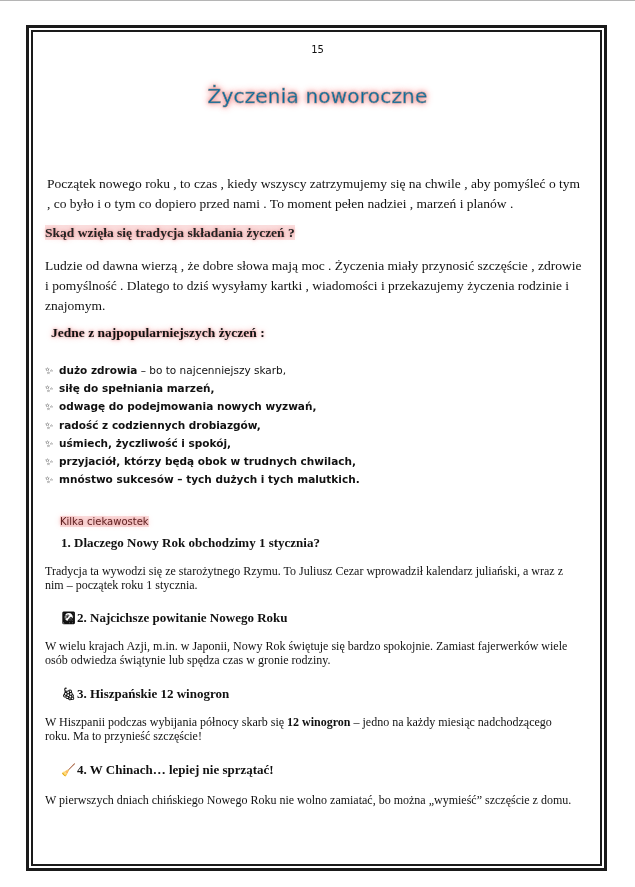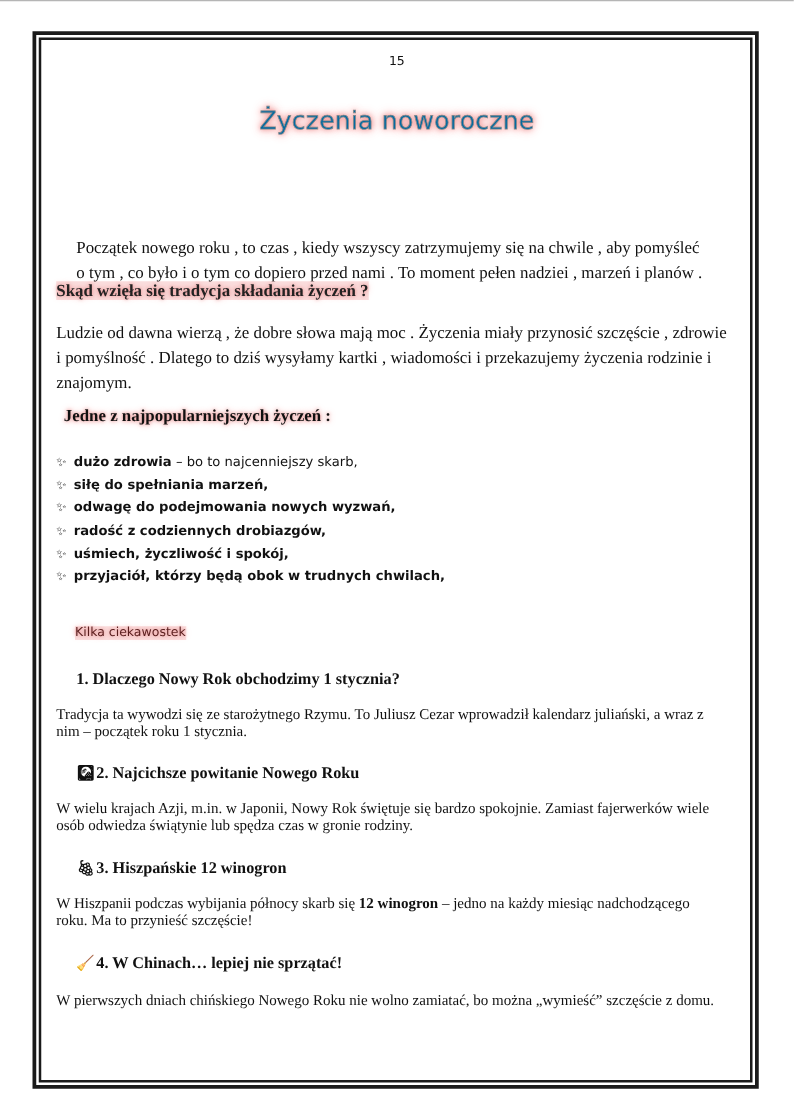--- a/index.html
+++ b/index.html
@@ -30,21 +30,21 @@
   .subtitle { position: absolute; left: 0; top: 104px; }
   .para1 { position: absolute; left: 0; top: 140px; right: 6px; line-height: 20px; }
   .h-origin { position: absolute; left: 0; top: 193px; font-weight: bold; color: #222; }
   .para2 { position: absolute; left: 0; top: 224px; right: 6px; line-height: 20px; }
   .h-pop { position: absolute; left: 6px; top: 293px; font-weight: bold; }
   .wishes { position: absolute; left: 0; top: 329px; list-style: none; margin: 0; padding: 0;
     font-family: "DejaVu Sans", sans-serif; font-size: 10.5px; }
   .wishes li { height: 18.2px; line-height: 18px; white-space: nowrap; }
   .wishes .spark { display: inline-block; width: 14px; font-size: 10px; color: #111; }
   .wishes b { font-weight: bold; }
-  .kilka { position: absolute; left: 0; top: 469px; font-family: "DejaVu Sans", sans-serif; font-size: 10px; color: #5a1e1e; padding: 0 15px; }
+  .kilka { position: absolute; left: 0; top: 484px; font-family: "DejaVu Sans", sans-serif; font-size: 10px; color: #5a1e1e; padding: 0 15px; }
   .tnr { font-family: "Liberation Serif", serif; margin-left: 16px; }
   .fact-h { position: absolute; left: 0; font-weight: bold; font-size: 13px; white-space: nowrap; }
   .fact-p { position: absolute; left: 0; right: 14px; font-size: 12px; line-height: 14px; }
   .emo { display: inline-block; width: 16px; font-size: 12px; }
   .redbox { display: inline-block; width: 10px; height: 14px; background: #e0141e; border: 1px solid #7a0000; vertical-align: -2px; margin-right: 4px; position: relative; }
   .redbox::after { content: ""; position: absolute; left: 3px; top: 3px; width: 4px; height: 4px; border-radius: 50%; background: #ffd23a; }
   .broom { display: inline-block; width: 16px; font-size: 12px; color: #b07a2a; }
 </style>
 </head>
 <body>
@@ -53,39 +53,40 @@
 
 <div class="page-frame">
   <div class="page-frame-inner">
     <div class="content">
 
       <div class="pagenum">15</div>
 
       <div class="title">Życzenia noworoczne</div>
 
 
-      <p class="para1 cal" style="margin:16px">Początek nowego roku , to czas , kiedy wszyscy zatrzymujemy się na chwile , aby pomyśleć o tym , co było i o tym co dopiero przed nami . To moment pełen nadziei , marzeń i planów .</p>
+      <p class="para1 cal" style="margin:2px">Początek nowego roku , to czas , kiedy wszyscy zatrzymujemy się na chwile , aby pomyśleć o tym , co było i o tym co dopiero przed nami . To moment pełen nadziei , marzeń i planów .</p>
 
       <div class="h-origin cal">
         <span class="glow">Skąd wzięła się tradycja składania życzeń ?</span>
       </div>
 
       <p class="para2 cal" style="margin:0">Ludzie od dawna wierzą , że dobre słowa mają moc . Życzenia miały przynosić szczęście , zdrowie i pomyślność . Dlatego to dziś wysyłamy kartki , wiadomości i przekazujemy życzenia rodzinie i znajomym.</p>
 
       <div class="h-pop cal">
         <span class="glow" style="background:transparent">Jedne z najpopularniejszych życzeń :</span>
       </div>
 
       <ul class="wishes">
         <li><span class="spark">✨︎</span><b>dużo zdrowia</b><span> – bo to najcenniejszy skarb,</span></li>
         <li><span class="spark">✨︎</span><b>siłę do spełniania marzeń,</b></li>
         <li><span class="spark">✨︎</span><b>odwagę do podejmowania nowych wyzwań,</b></li>
         <li><span class="spark">✨︎</span><b>radość z codziennych drobiazgów,</b></li>
         <li><span class="spark">✨︎</span><b>uśmiech, życzliwość i spokój,</b></li>
         <li><span class="spark">✨︎</span><b>przyjaciół, którzy będą obok w trudnych chwilach,</b></li>
+        <li><span class="spark">✨︎</span><b>mnóstwo sukcesów – tych dużych i tych malutkich.</b></li>
       </ul>
 
       <div class="kilka">
         <span class="glow">Kilka ciekawostek</span>
       </div>
 
       <div class="fact-h tnr" style="top:503px">1. Dlaczego Nowy Rok obchodzimy 1 stycznia?</div>
       <p class="fact-p tnr" style="top:532px;margin:0">Tradycja ta wywodzi się ze starożytnego Rzymu. To Juliusz Cezar wprowadził kalendarz juliański, a wraz z nim – początek roku 1 stycznia.</p>
 
       <div class="fact-h tnr" style="top:578px">

